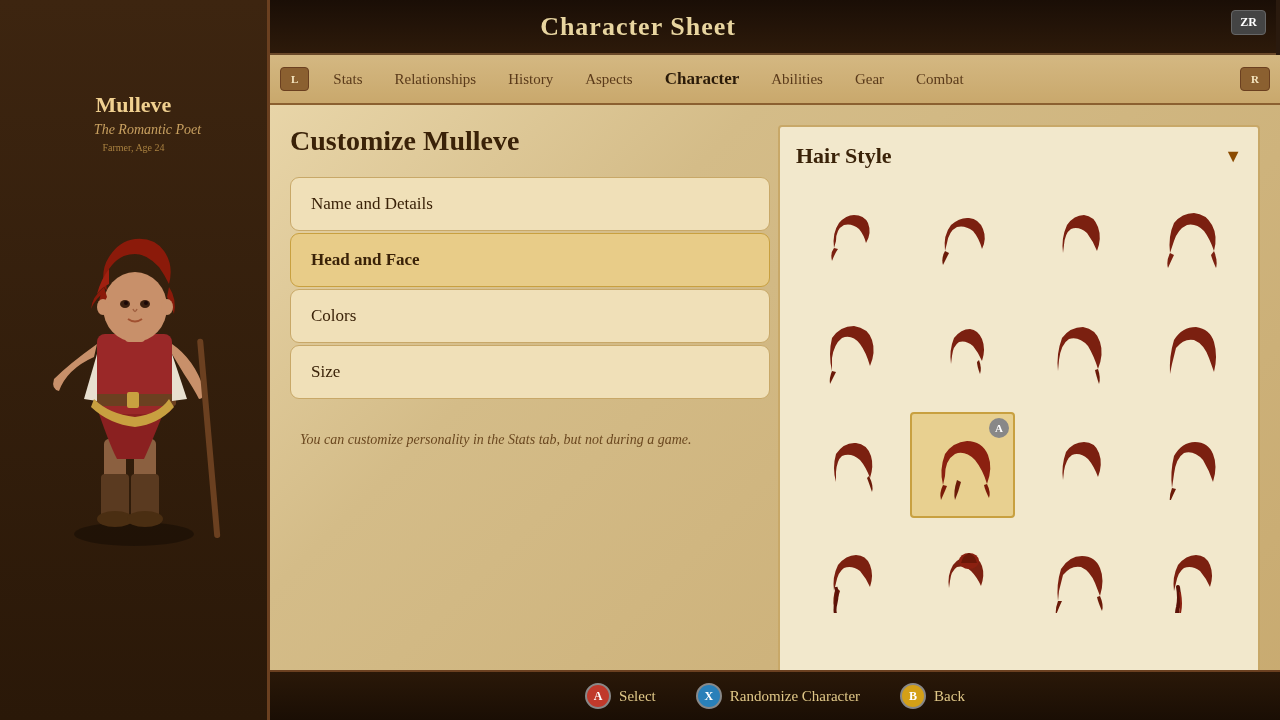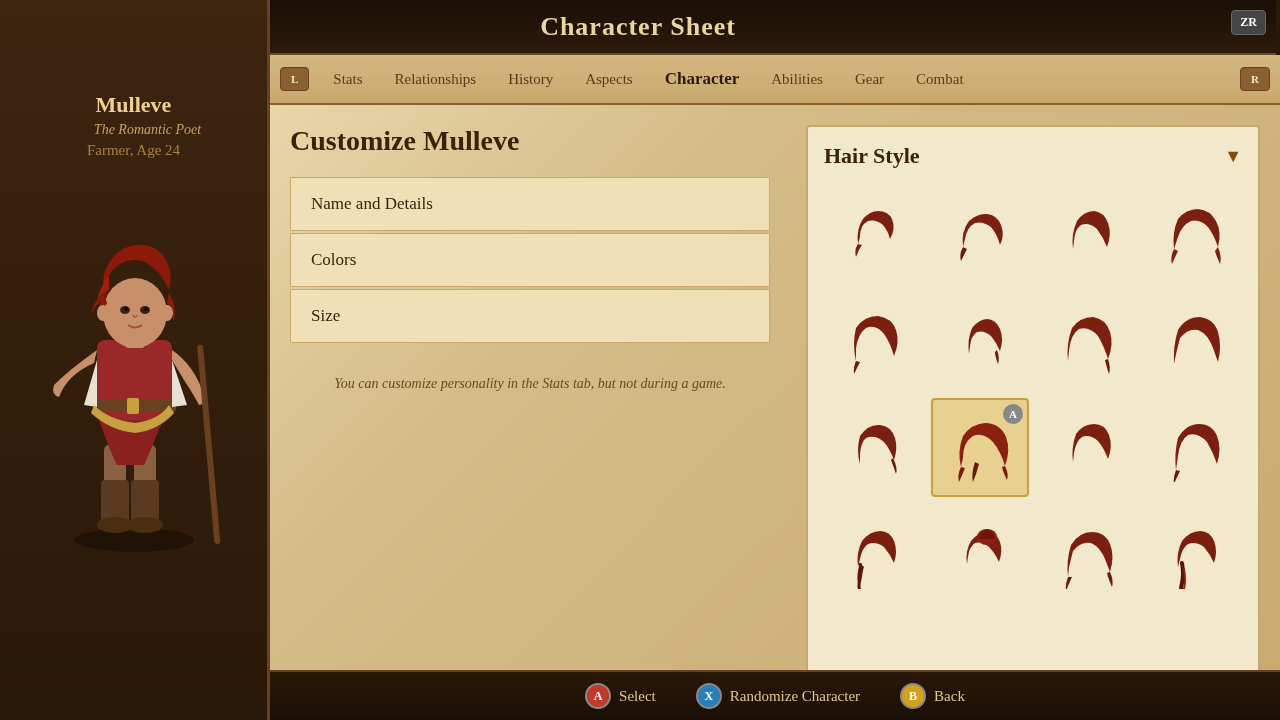--- a/index.html
+++ b/index.html
@@ -125,21 +125,21 @@
     .char-subtitle {
       color: #c8a060;
       font-size: 14px;
       font-style: italic;
       text-align: center;
       margin-bottom: 4px;
       margin-left: 28px;
     }
     .char-details {
       color: #a88040;
-      font-size: 15px;
+      font-size: 10px;
       text-align: center;
       margin-bottom: 16px;
     }
     .char-portrait {
       width: 210px;
       height: 380px;
       position: relative;
       display: flex;
       align-items: flex-end;
       justify-content: center;
@@ -170,47 +170,45 @@
       margin-bottom: 20px;
     }
     .menu-item {
       background: #f0e0b8;
       border: 1px solid #c8a868;
       padding: 16px 20px;
       margin-bottom: 2px;
       cursor: pointer;
       font-size: 17px;
       color: #3a2208;
-      border-radius: 2px;
+      border-radius: 9px;
     }
     .menu-item.selected {
       background: #e8cc88;
       border-color: #c8a040;
       font-weight: bold;
     }
     .note-text {
       margin-top: 30px;
       color: #6b4820;
       font-size: 14px;
       font-style: italic;
       line-height: 1.6;
       padding: 0 10px;
-      text-align: center;
     }
 
     
     .right-panel {
       flex: 1;
       background: #f2e8cc;
       border: 2px solid #c8a868;
       border-radius: 4px;
       padding: 16px;
       position: relative;
       overflow: hidden;
-      margin-left: 28px;
     }
     .hair-style-header {
       display: flex;
       align-items: center;
       justify-content: space-between;
       margin-bottom: 16px;
     }
     .hair-style-title {
       font-size: 22px;
       font-weight: bold;
@@ -404,20 +402,21 @@
     </svg>
   </div>
 </div>
 
 <div class="main-content">
 
   <div class="left-panel">
     <div class="panel-heading">Customize Mulleve</div>
 
     <div class="menu-item">Name and Details</div>
+    <div class="menu-item selected">Head and Face</div>
     <div class="menu-item">Colors</div>
     <div class="menu-item">Size</div>
 
     <div class="note-text">You can customize personality in the Stats tab, but not during a game.</div>
   </div>
 
   <div class="right-panel">
     <div class="hair-style-header">
       <span class="hair-style-title">Hair Style</span>
       <span class="dropdown-arrow">▼</span>

